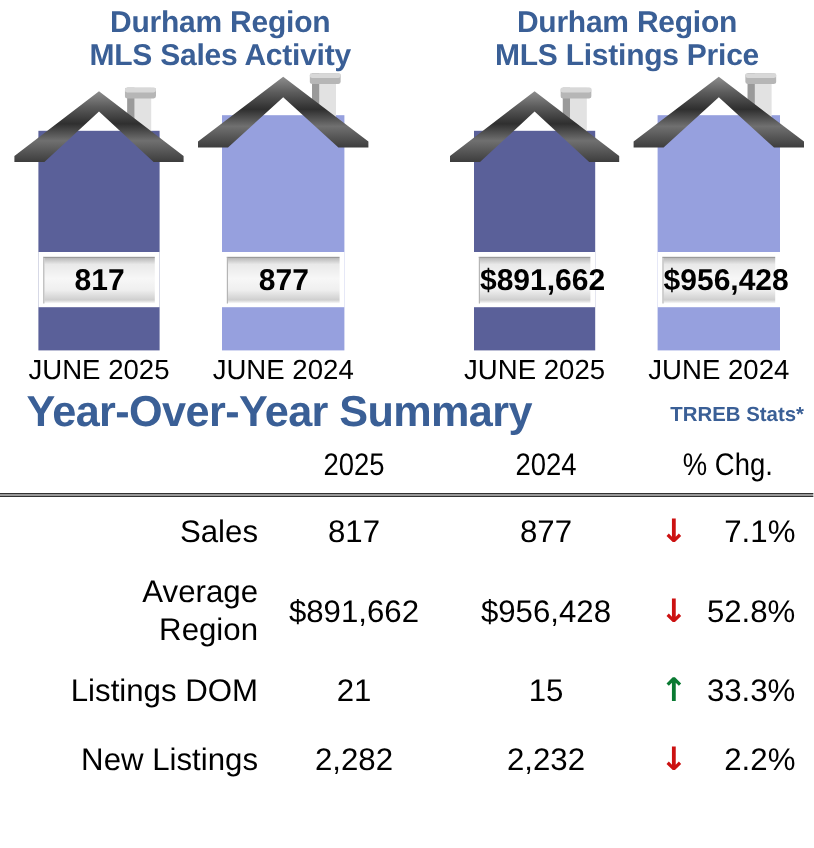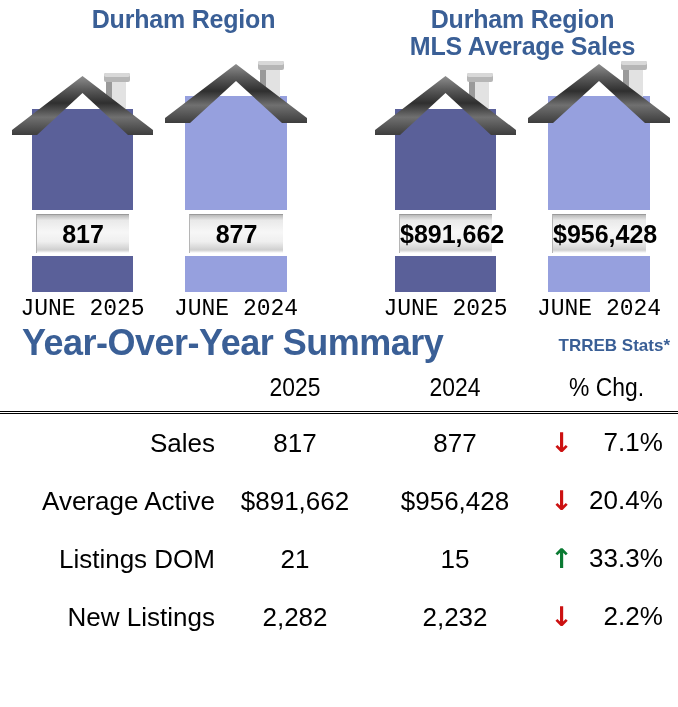--- a/index.html
+++ b/index.html
@@ -80,21 +80,21 @@
     font-family: "Liberation Sans", sans-serif;
   }
   .month-label {
     position: absolute;
     bottom: 0;
     left: -30px;
     right: -30px;
     text-align: center;
     font-size: 23px;
     color: #000000;
-    font-family: Liberation Mono, monospace;
+    font-family: Liberation Sans, sans-serif;
     white-space: nowrap;
   }
 
   
   .summary-head {
     position: relative;
     width: 678px;
     height: 50px;
     text-align: center;
   }
@@ -173,24 +173,25 @@
   .arrow.down { color: #cc1111; }
   .arrow.up   { color: #0a7a32; }
   .pct { display: inline-block; min-width: 78px; text-align: right; }
 </style>
 </head>
 <body>
 
 <div class="titles">
   <div class="title-block">
     <span class="title-line">Durham Region</span>
+    <span class="title-line">MLS Sales Activity</span>
   </div>
   <div class="title-block">
     <span class="title-line">Durham Region</span>
-    <span class="title-line">MLS Average Sales</span>
+    <span class="title-line">MLS Listings Price</span>
   </div>
 </div>
 
 <div class="houses">
 
   <div class="house" style="left:32px; width:101px; height:262px;">
     <div class="house-body" style="height:183px; background:#5a6099;"></div>
     <div class="chimney" style="left:72px; top:13px;">
       <svg viewBox="0 0 26 40" preserveAspectRatio="none">
         <rect x="2" y="0" width="20" height="40" fill="#e2e2e2"></rect>
@@ -345,27 +346,27 @@
       <td class="cell-num">817</td>
       <td class="cell-num">877</td>
       <td class="cell-chg">
         <span class="chg-inner">
           <span class="arrow down">↓</span>
           <span class="pct">7.1%</span>
         </span>
       </td>
     </tr>
     <tr>
-      <td class="cell-label">Average Active</td>
+      <td class="cell-label">Average Region</td>
       <td class="cell-num">$891,662</td>
       <td class="cell-num">$956,428</td>
       <td class="cell-chg">
         <span class="chg-inner">
           <span class="arrow down">↓</span>
-          <span class="pct">20.4%</span>
+          <span class="pct">52.8%</span>
         </span>
       </td>
     </tr>
     <tr>
       <td class="cell-label">Listings DOM</td>
       <td class="cell-num">21</td>
       <td class="cell-num">15</td>
       <td class="cell-chg">
         <span class="chg-inner">
           <span class="arrow up">↑</span>

